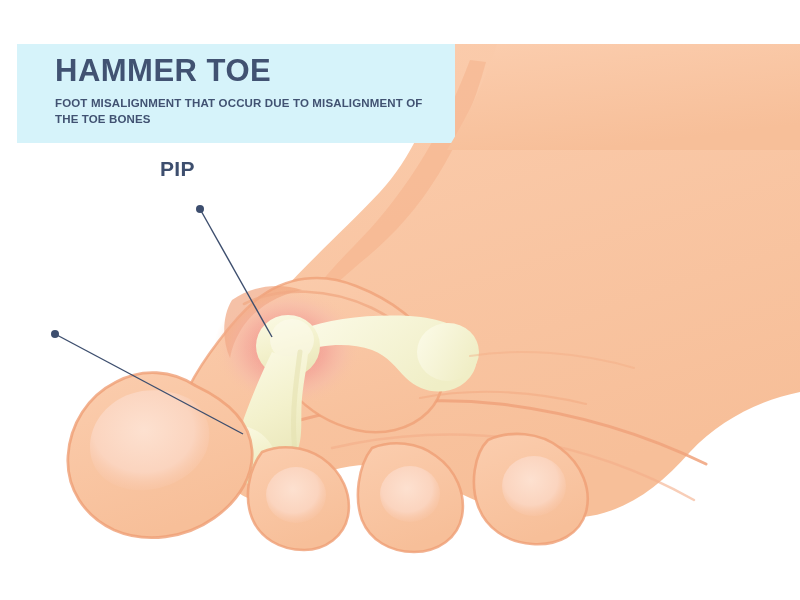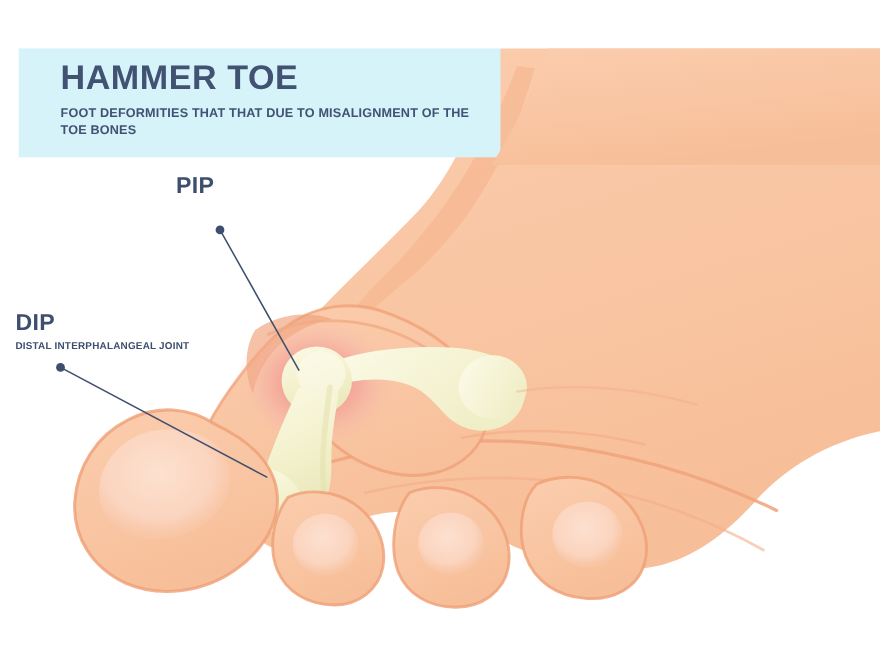--- a/index.html
+++ b/index.html
@@ -35,21 +35,21 @@
   .subtitle{
     font-size:11.5px;
     font-weight:bold;
     letter-spacing:0.15px;
     color:#415272;
     line-height:1.45;
     margin:0;
     max-width:380px;
   }
 
-  .callout{position:absolute;}
+  .callout{position:absolute;text-align:center;}
   .callout .abbr{
     font-size:21px;
     font-weight:bold;
     color:#3d4e6e;
     line-height:1;
     margin:0 0 4px 0;
     letter-spacing:0.3px;
   }
   .callout .desc{
     font-size:9px;
@@ -262,33 +262,29 @@
   </svg>
 
   <div class="banner"></div>
 
   <svg class="svg-layer" viewBox="0 0 800 600" style="pointer-events:none">
     <path d="M 800 44 L 800 150 L 447 150 C 470 112, 486 78, 497 44 Z" fill="url(#skinGrad)"></path>
   </svg>
 
   <div class="title-block">
     <h1 class="title">HAMMER TOE</h1>
-    <p class="subtitle">FOOT DEFORMITIES THAT THAT DUE TO MISALIGNMENT OF THE TOE BONES</p>
+    <p class="subtitle">FOOT MISALIGNMENT THAT OCCUR DUE TO MISALIGNMENT OF THE TOE BONES</p>
   </div>
 
   <svg class="svg-layer" viewBox="0 0 800 600">
     <line x1="200" y1="209" x2="272" y2="337" stroke="#3d4e6e" stroke-width="1.4"></line>
     <circle cx="200" cy="209" r="4" fill="#3d4e6e"></circle>
 
     <line x1="55" y1="334" x2="243" y2="434" stroke="#3d4e6e" stroke-width="1.4"></line>
     <circle cx="55" cy="334" r="4" fill="#3d4e6e"></circle>
   </svg>
 
   <div class="callout" id="callout-pip">
     <p class="abbr">PIP</p>
   </div>
 
-  <div class="callout" id="callout-dip">
-    <p class="abbr">DIP</p>
-    <p class="desc">DISTAL INTERPHALANGEAL JOINT</p>
-  </div>
 
 </div>
 
 </body></html>

